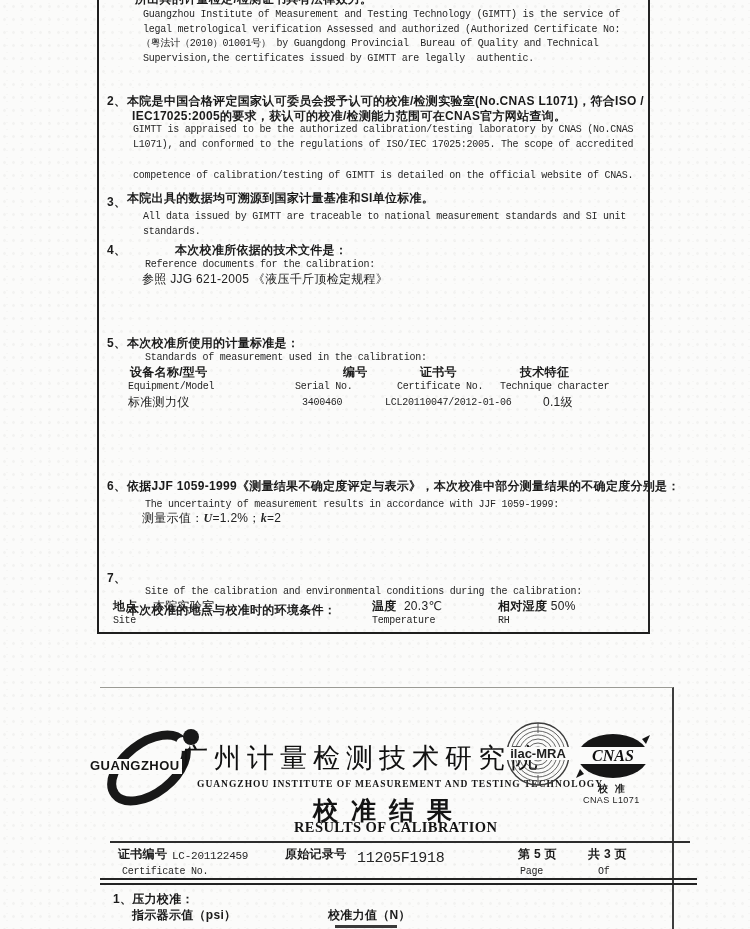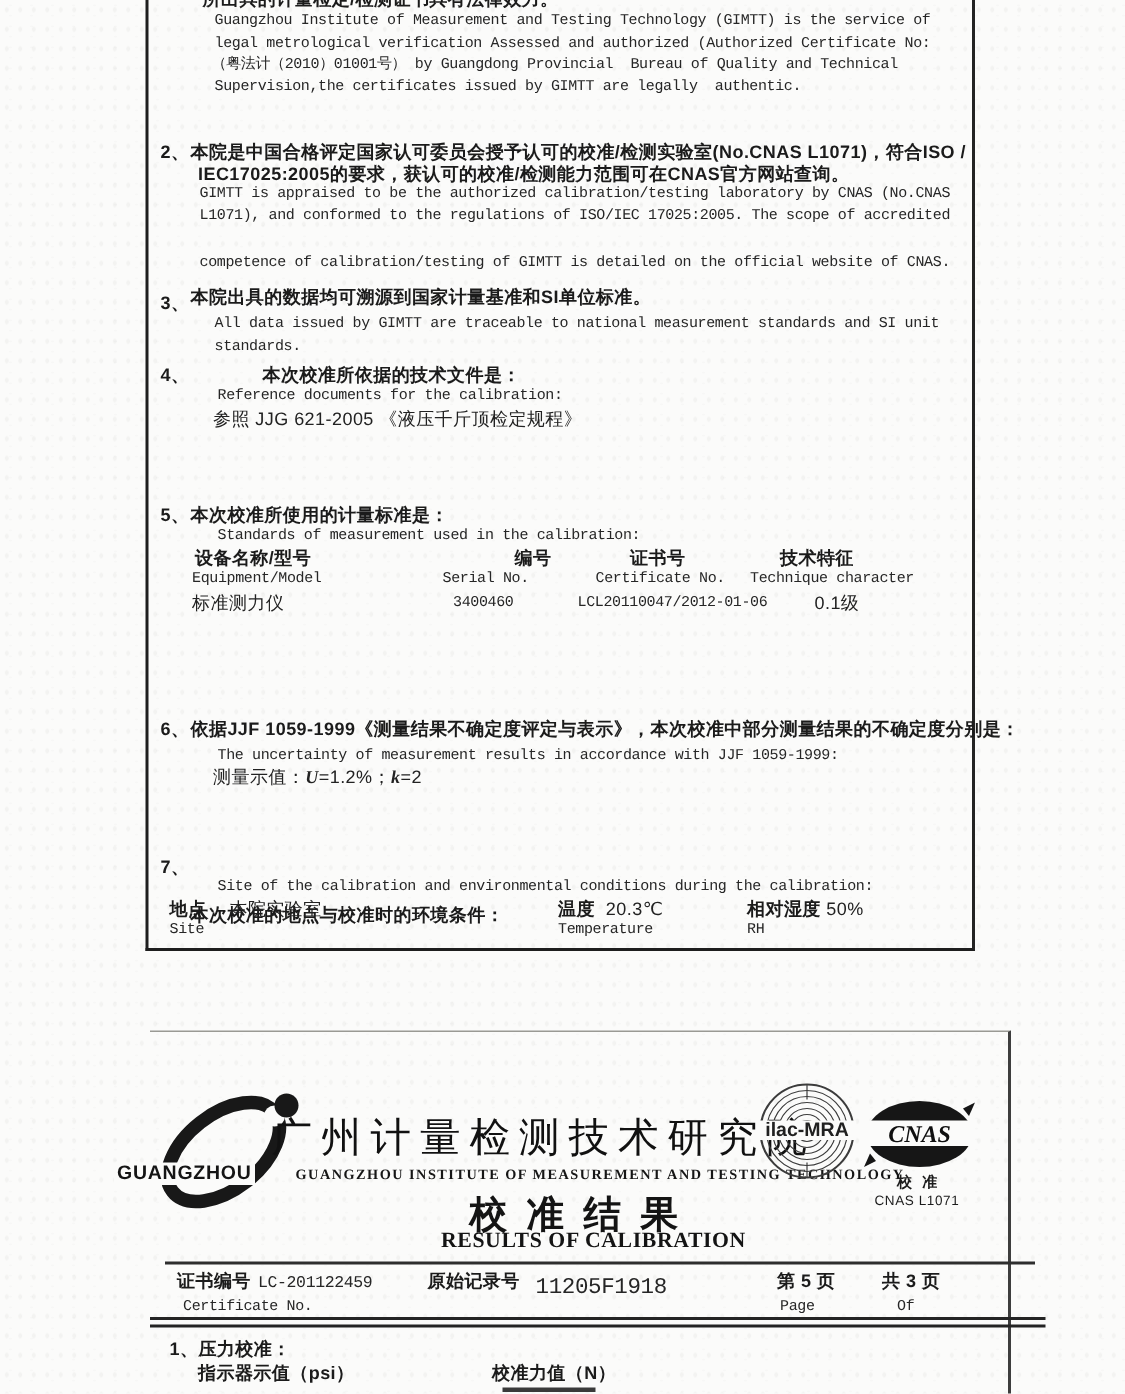--- a/index.html
+++ b/index.html
@@ -102,21 +102,21 @@
   <div class="ln en" style="left:372px;top:615px;">Temperature</div>
   <div class="ln en" style="left:498px;top:615px;">RH</div>
 
   <div class="p2-frame"></div>
 
   <svg style="position:absolute;left:92px;top:724px;" width="115" height="82" viewBox="0 0 115 82">
     <ellipse cx="57" cy="44" rx="43" ry="25" fill="none" stroke="#181818" stroke-width="9" transform="rotate(-38 57 44)"></ellipse>
     <circle cx="91" cy="20" r="7" fill="#fbfbfa"></circle>
     <circle cx="99" cy="13" r="8" fill="#181818"></circle>
   </svg>
-  <div class="ln logo-word" style="left:76px;top:759px;margin-top:16px;">GUANGZHOU</div>
+  <div class="ln logo-word" style="left:88px;top:759px;">GUANGZHOU</div>
 
   <div class="ln inst-zh" style="left:181px;top:743px;">广州计量检测技术研究院</div>
   <div class="ln inst-en" style="left:197px;top:779px;">GUANGZHOU INSTITUTE OF MEASUREMENT AND TESTING TECHNOLOGY</div>
 
   <svg style="position:absolute;left:505px;top:721px;" width="66" height="66" viewBox="0 0 66 66">
     <g fill="none" stroke="#3c3c3c">
       <circle cx="33" cy="33" r="31" stroke-width="1.4"></circle>
       <circle cx="33" cy="33" r="27" stroke-width="0.8"></circle>
       <circle cx="33" cy="33" r="23" stroke-width="0.8"></circle>
       <circle cx="33" cy="33" r="19" stroke-width="0.8"></circle>

